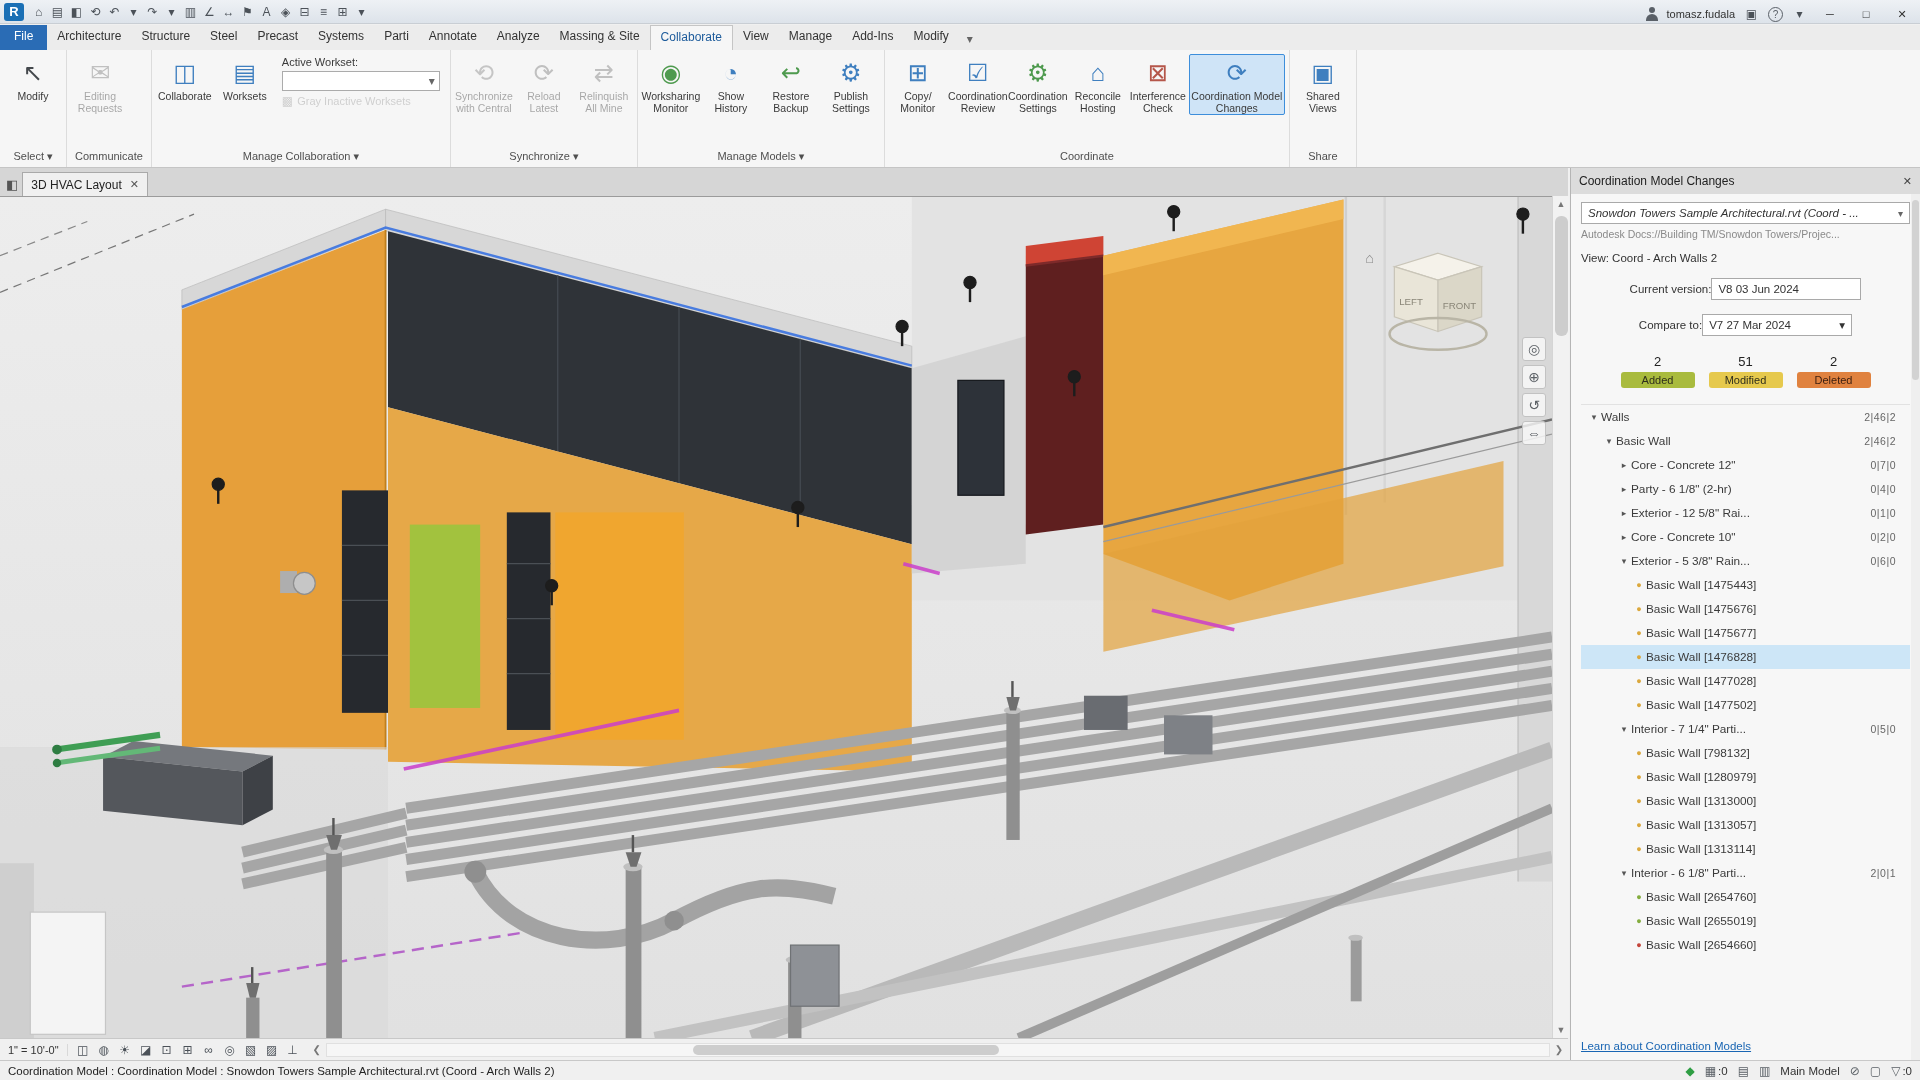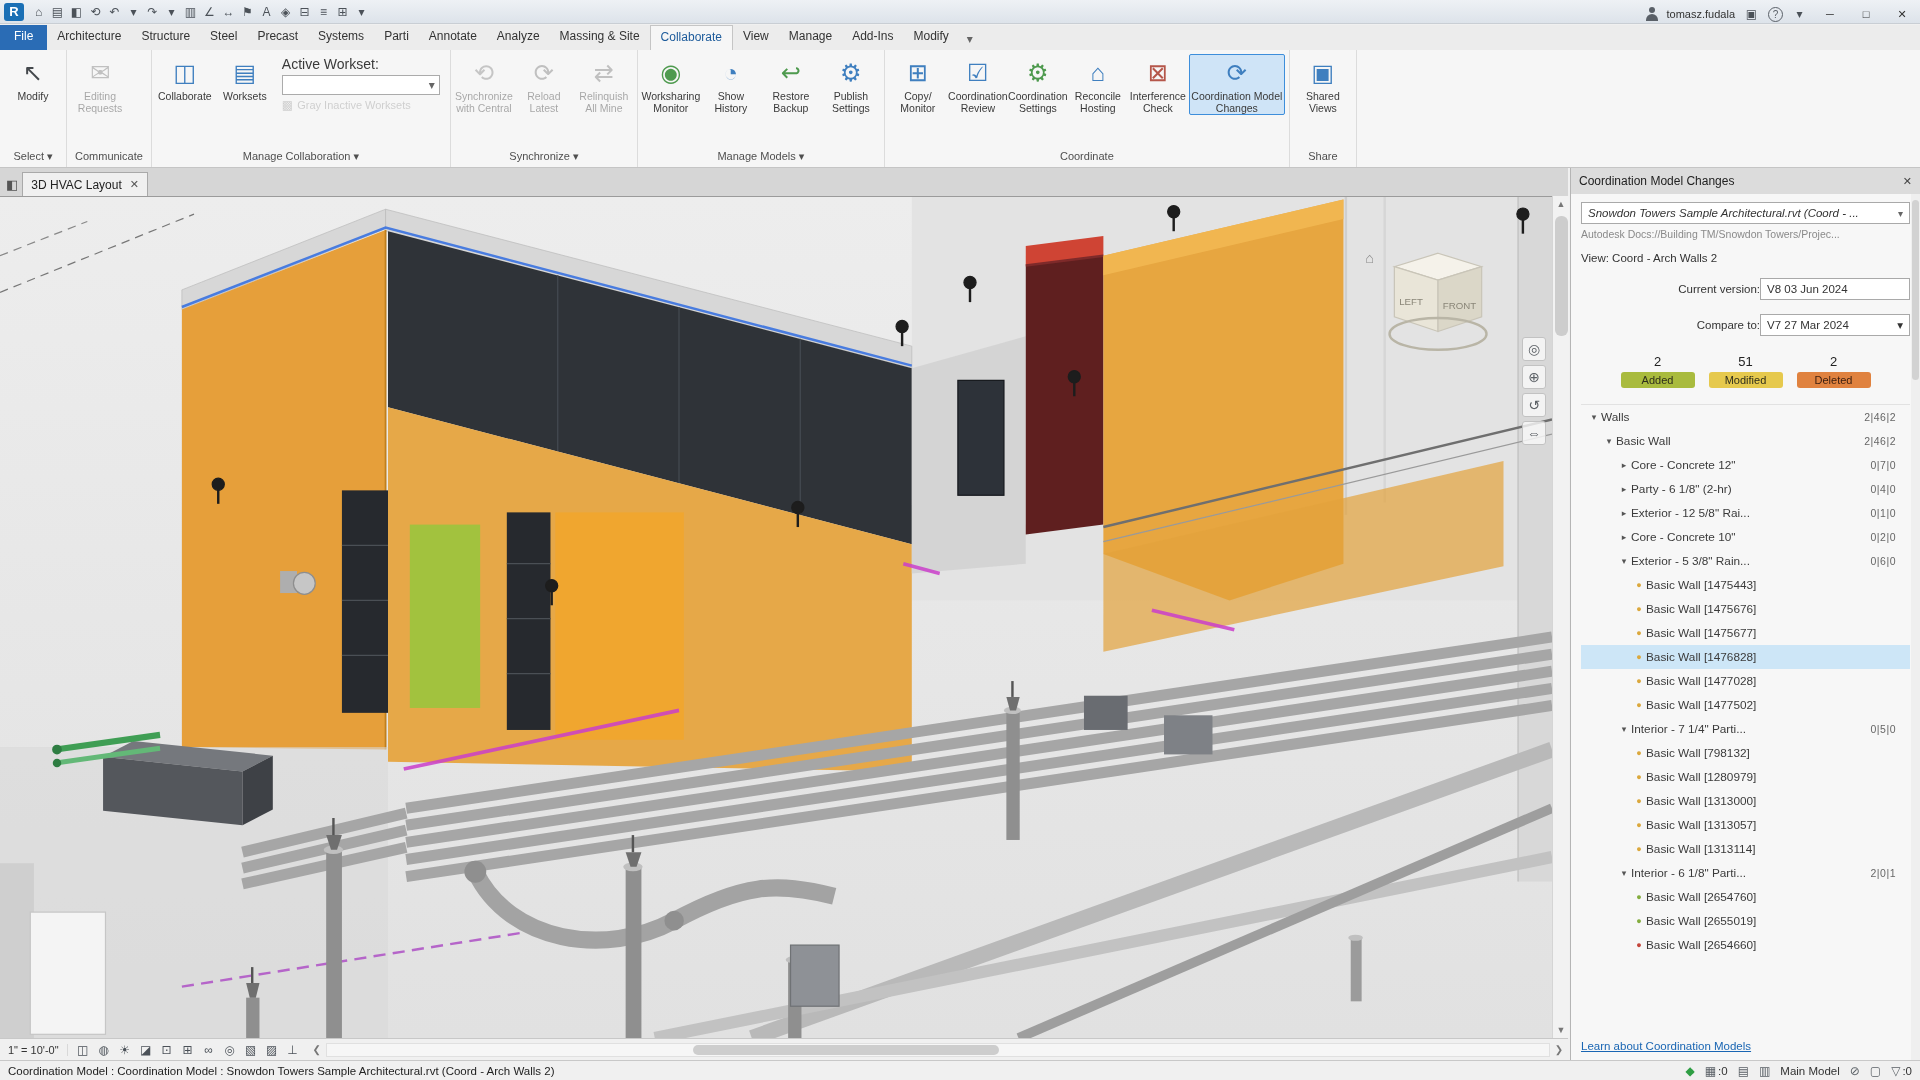--- a/index.html
+++ b/index.html
@@ -36,21 +36,21 @@
   .rg-body { flex:1; display:flex; align-items:flex-start; padding:4px 4px 0 4px; gap:2px; }
   .rg-label { height:20px; text-align:center; font-size:11px; color:#4f4f4f; line-height:18px; padding:0 8px; }
   .bigbtn { width:58px; display:flex; flex-direction:column; align-items:center; padding-top:3px; border:1px solid transparent; border-radius:2px; }
   .bigbtn .ric { font-size:24px; line-height:30px; height:32px; }
   .blabel { font-size:10.5px; line-height:1.15; text-align:center; color:#3a3a3a; white-space:pre-line; }
   .disabled { opacity:.42; filter:grayscale(1); }
   .activebtn { background:#cfe4f7; border:1px solid #3d8edb; }
   .c-blue { color:#3f7fbf; } .c-green { color:#4e9a4e; } .c-dark { color:#44484c; }
   .c-red { color:#b5564a; }
   .wscol { display:flex; flex-direction:column; padding:2px 6px; gap:3px; }
-  .wslabel { font-size:14px; color:#3a3a3a; }
+  .wslabel { font-size:11px; color:#3a3a3a; }
   .wscombo { width:158px; height:20px; border:1px solid #ababab; background:#fff; display:flex; align-items:center; justify-content:space-between; padding:0 4px; color:#666; }
   .wsgray { font-size:11px; color:#9a9a9a; display:flex; gap:4px; align-items:center; }
   .ric-s { font-size:12px; }
 
   
   #viewtabbar { position:absolute; left:0; top:168px; width:1568px; height:28px; background:#d6d6d6; display:flex; align-items:flex-end; }
   .vt-home { margin:0 4px 4px 6px; color:#555; font-size:13px; }
   .viewtab { background:#f0f0f0; border:1px solid #a9a9a9; border-bottom:none; height:24px; display:flex; align-items:center; gap:8px; padding:0 8px; font-size:12px; color:#222; }
   .vt-close { color:#555; font-size:11px; }
 
@@ -86,21 +86,21 @@
 
   
   #panel { position:absolute; left:1570px; top:168px; width:350px; height:892px; background:#f4f4f4; border-left:1px solid #b5b5b5; }
   #panel-header { height:26px; background:#dcdcdc; display:flex; align-items:center; justify-content:space-between; padding:0 8px; font-size:12px; color:#222; }
   #panel-close { color:#444; font-size:11px; }
   #panel-body { position:absolute; left:0; top:26px; right:0; bottom:0; background:#f7f7f7; padding:8px 10px 0 10px; }
   .pcombo { height:22px; border:1px solid #a9a9a9; background:#fff; display:flex; align-items:center; justify-content:space-between; padding:0 6px; font-size:11.5px; color:#333; }
   .pcombo .chev { color:#666; font-size:10px; }
   #model-path { margin-top:4px; font-size:10.5px; color:#8a8a8a; white-space:nowrap; overflow:hidden; }
   #view-line { margin-top:12px; font-size:11.5px; color:#333; }
-  .vrow { margin-top:14px; display:flex; align-items:center; justify-content:flex-end; }
+  .vrow { margin-top:14px; display:flex; align-items:center; justify-content:center; }
   .vrow label { font-size:11.5px; color:#333; }
   .vbox { width:150px; height:22px; border:1px solid #a9a9a9; background:#fff; display:flex; align-items:center; padding:0 6px; font-size:11.5px; }
   .vbox.sel { justify-content:space-between; }
   #stats { margin-top:18px; display:flex; justify-content:center; gap:14px; }
   .stat { width:74px; text-align:center; }
   .stat-num { font-size:13px; color:#222; margin-bottom:3px; }
   .stat-badge { border-radius:3px; font-size:11px; padding:2px 0; color:#2e2e1c; }
   .badge-added { background:#a9bb3e; }
   .badge-modified { background:#e6c94d; }
   .badge-deleted { background:#e0823f; color:#3a1e10; }

